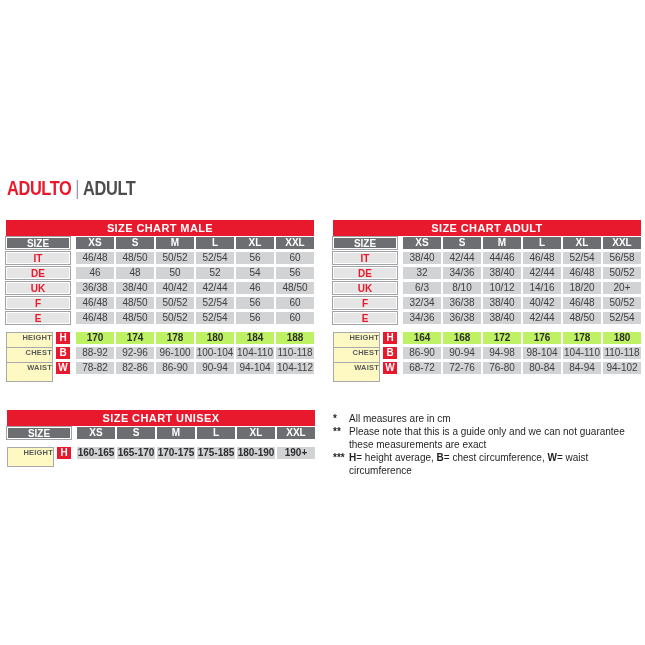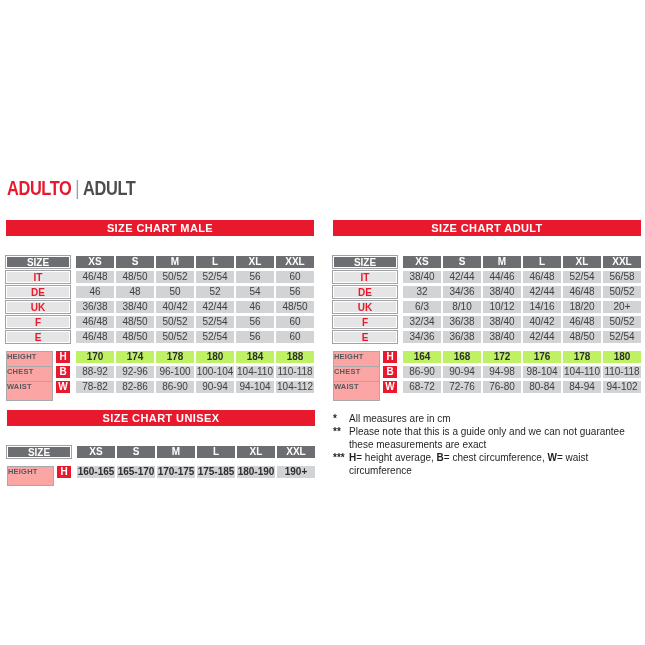--- a/index.html
+++ b/index.html
@@ -21,42 +21,42 @@
   .size-table { position:absolute; width:308px; }
   .tbl-male   { left:6px;   top:220px; }
   .tbl-female { left:333px; top:220px; }
   .tbl-unisex { left:7px;   top:410px; }
 
   .table-title {
     background:#e8192c; color:#ffffff; text-align:center;
     font-size:11px; font-weight:700; letter-spacing:0.4px;
     height:16px; line-height:16px;
   }
-  .table-grid { margin-top:20px; }
+  .table-grid { margin-top:1px; }
   .trow { display:flex; margin-top:3px; height:12px; }
   .trow.first { margin-top:0; }
   .trow.meas-gap { margin-top:8px; }
 
   .label-cell { width:64px; margin-right:6px; display:flex; height:12px; }
   .hdr-label, .size-label {
     flex:1; text-align:center; font-size:10px; font-weight:700;
     line-height:10px; padding-top:1px; height:12px;
   }
   .hdr-label {
     background:#6d6e71; color:#ffffff;
     border:1px solid #ffffff; box-shadow:0 0 0 1px #a0a2a5;
   }
   .size-label {
     background:#e5e5e5; color:#e8192c;
     border:1px solid #ffffff; box-shadow:0 0 0 1px #a0a2a5;
   }
   .meas-label {
-    flex:1; background:#fca5a5; border:1px solid #a7a9ac;
+    flex:1; background:#fef9c3; border:1px solid #a7a9ac;
     color:#58595b; font-size:7.5px; font-weight:700; letter-spacing:0.2px;
-    text-align:left; line-height:10px; height:20px; margin-right:3px;
+    text-align:right; line-height:10px; height:20px; margin-right:3px;
   }
   .meas-badge {
     width:14px; height:12px; background:#e8192c; color:#ffffff;
     font-size:10px; font-weight:700; text-align:center; line-height:12px;
   }
 
   .vals { flex:1; display:flex; gap:2px; }
   .vcell {
     flex:1; text-align:center; font-size:10px; line-height:12px; height:12px;
     background:#d1d3d4; color:#414042;

